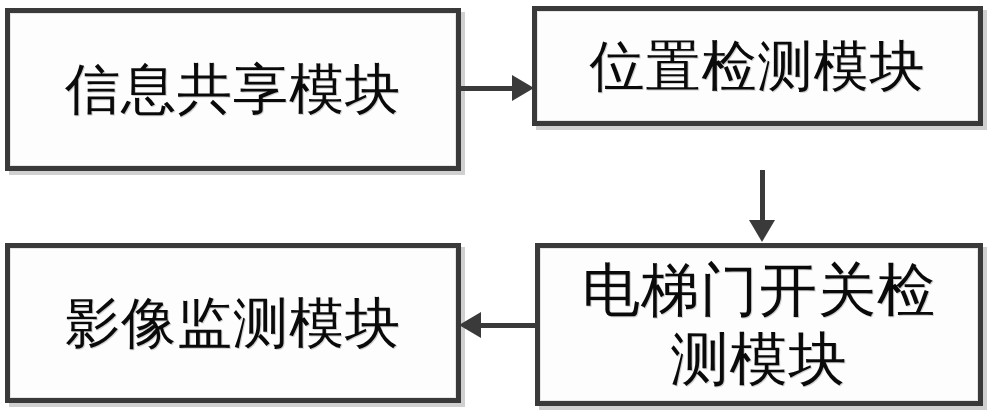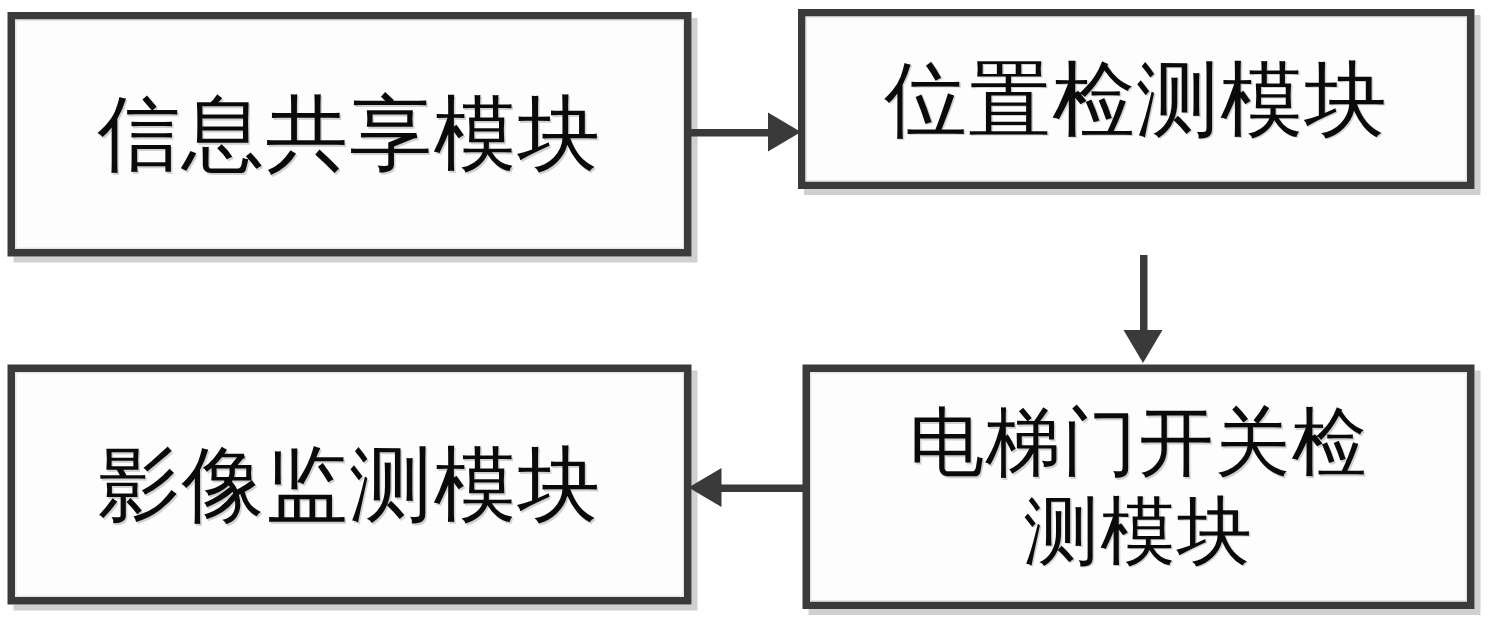--- a/index.html
+++ b/index.html
@@ -66,21 +66,21 @@
     left: 5px;  top: 243px;
     width: 456px; height: 160px;
   }
 
   #node-video .node-label,
   #node-position .node-label,
   #node-share .node-label {
     font-size: 55px;
   }
   #node-door .node-label {
-    font-size: 50px;
+    font-size: 58px;
   }
 
   
   .connector { position: absolute; }
 
   .line-h {
     position: absolute;
     height: 5px;
     background: #3a3a3a;
   }

